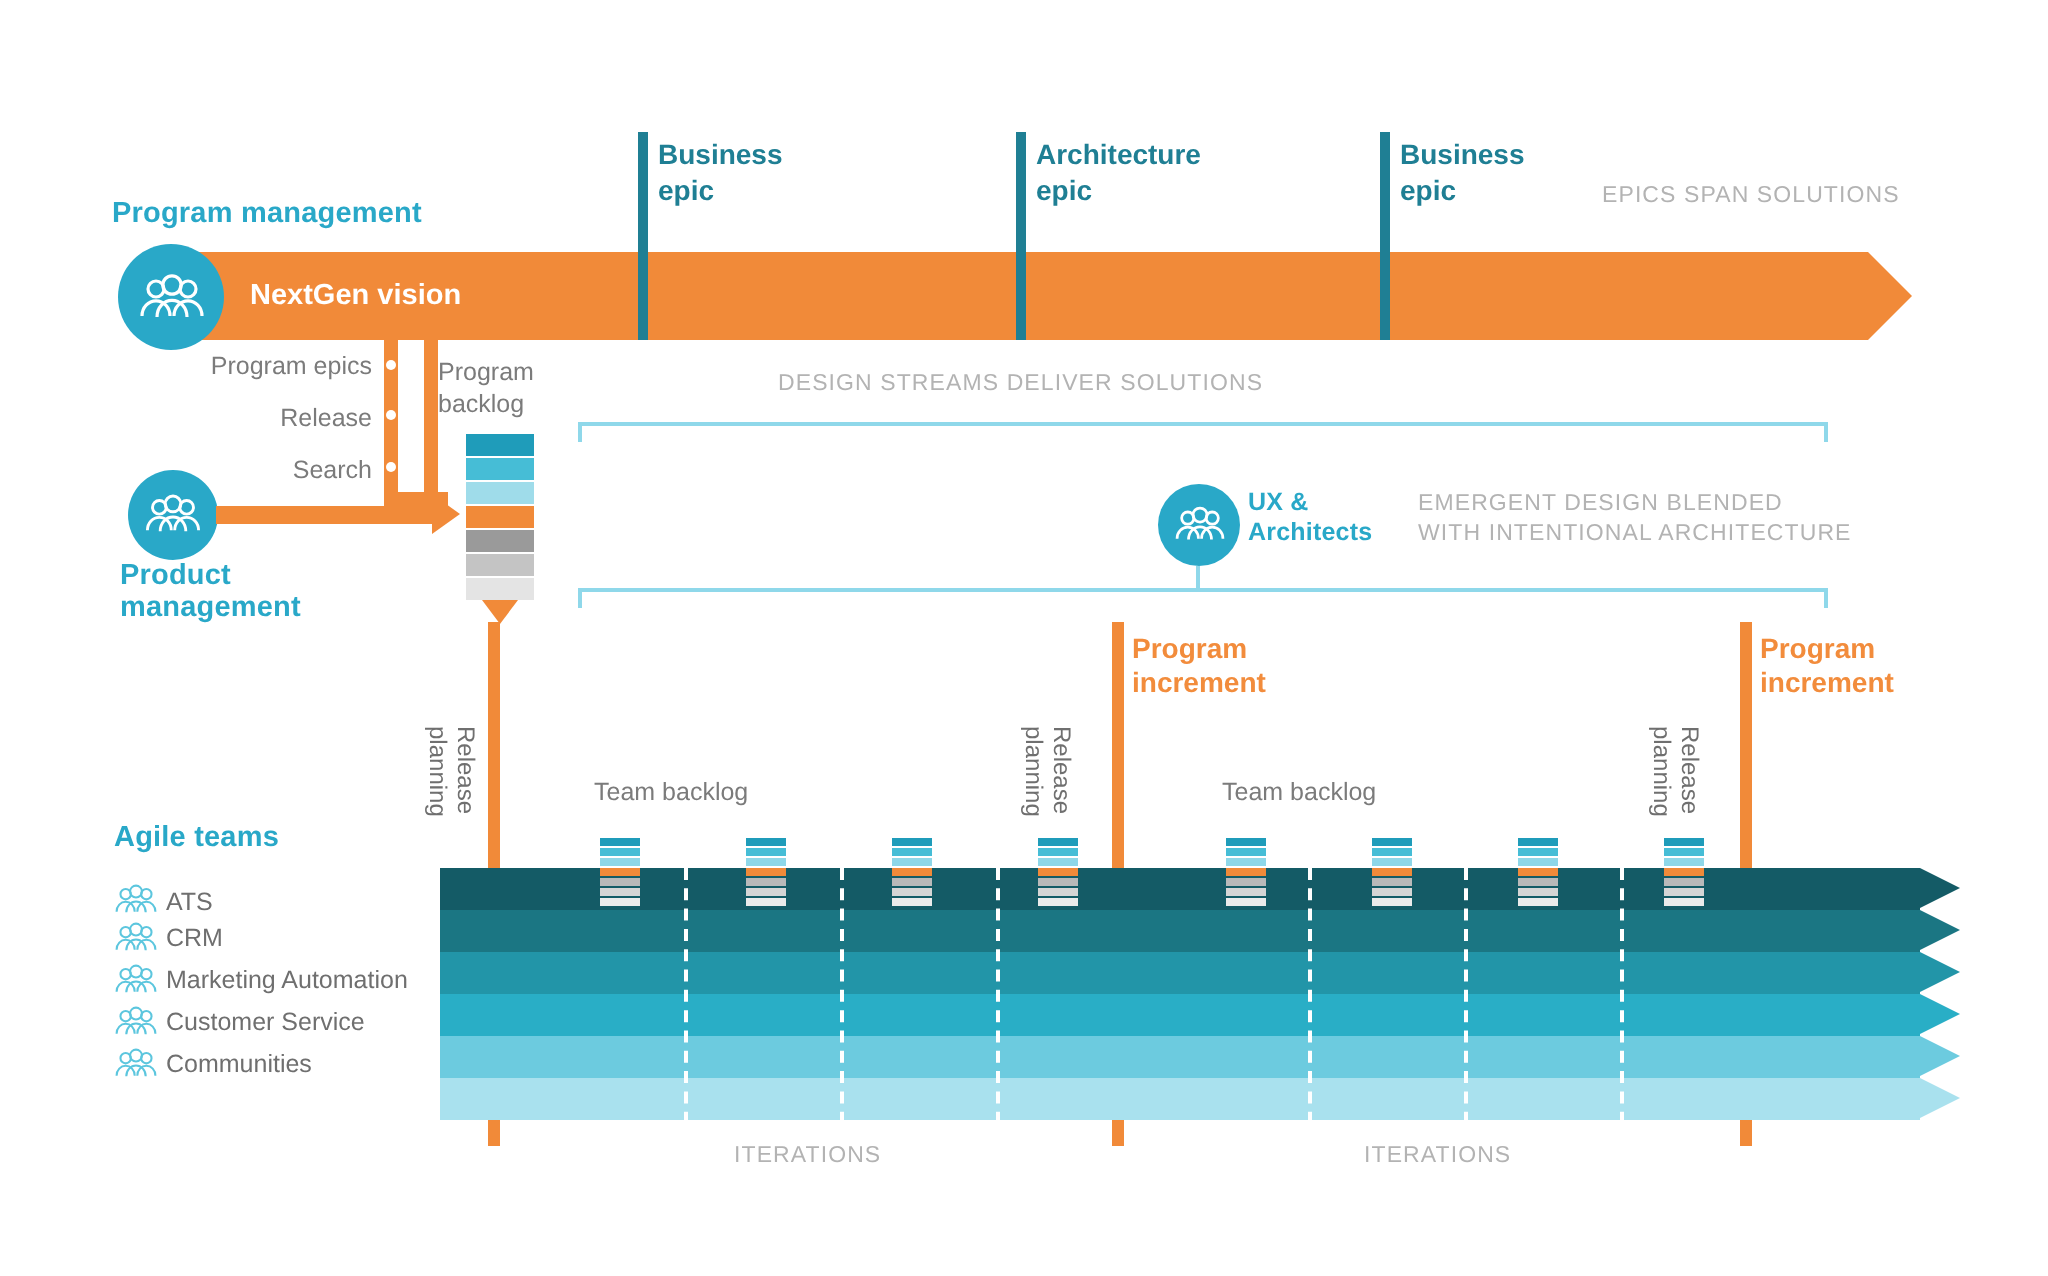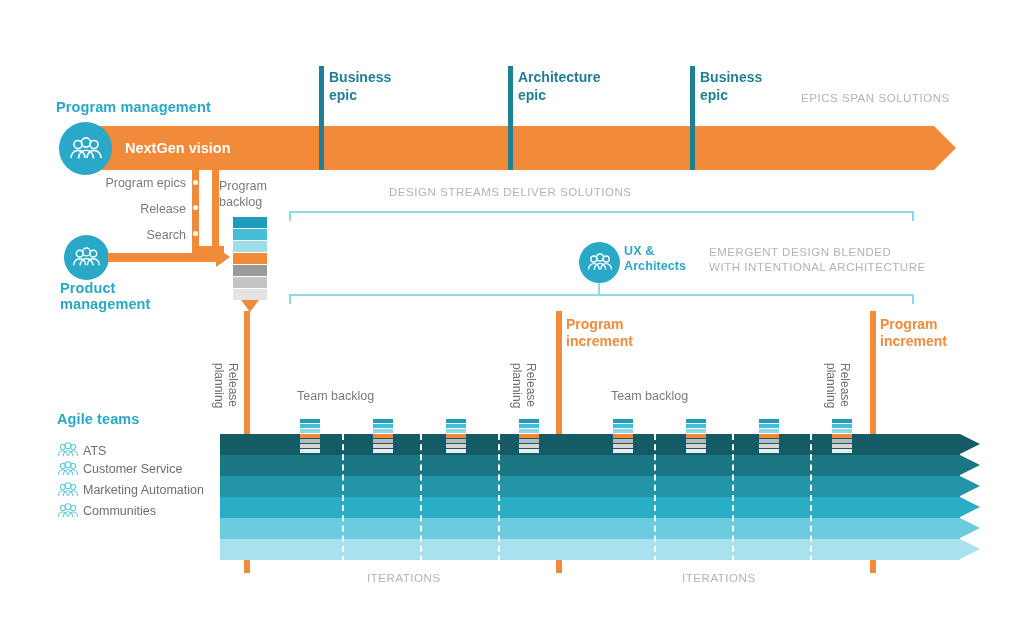--- a/index.html
+++ b/index.html
@@ -234,21 +234,21 @@
         <span style="width: 26px; display: inline-block; line-height: 0;"><svg width="22" height="16" viewBox="0 0 34 24">
             <g fill="none" stroke="#5cc6de" stroke-width="1.6">
               <circle cx="9" cy="7.5" r="4"></circle>
               <path d="M2 21c0-4.4 3.2-7.6 7-7.6s7 3.2 7 7.6"></path>
               <circle cx="25" cy="7.5" r="4"></circle>
               <path d="M18 21c0-4.4 3.2-7.6 7-7.6s7 3.2 7 7.6"></path>
               <circle cx="17" cy="5.5" r="4.6"></circle>
               <path d="M9.5 21.5c0-4.8 3.4-8.3 7.5-8.3s7.5 3.5 7.5 8.3"></path>
             </g>
           </svg></span>
-        <span class="team-txt">Customer Service</span>
+        <span class="team-txt">CRM</span>
       </div>
       <div style="display: flex; align-items: center; height: 21px;">
         <span style="width: 26px; display: inline-block; line-height: 0;"><svg width="22" height="16" viewBox="0 0 34 24">
             <g fill="none" stroke="#5cc6de" stroke-width="1.6">
               <circle cx="9" cy="7.5" r="4"></circle>
               <path d="M2 21c0-4.4 3.2-7.6 7-7.6s7 3.2 7 7.6"></path>
               <circle cx="25" cy="7.5" r="4"></circle>
               <path d="M18 21c0-4.4 3.2-7.6 7-7.6s7 3.2 7 7.6"></path>
               <circle cx="17" cy="5.5" r="4.6"></circle>
               <path d="M9.5 21.5c0-4.8 3.4-8.3 7.5-8.3s7.5 3.5 7.5 8.3"></path>
@@ -260,20 +260,33 @@
         <span style="width: 26px; display: inline-block; line-height: 0;"><svg width="22" height="16" viewBox="0 0 34 24">
             <g fill="none" stroke="#5cc6de" stroke-width="1.6">
               <circle cx="9" cy="7.5" r="4"></circle>
               <path d="M2 21c0-4.4 3.2-7.6 7-7.6s7 3.2 7 7.6"></path>
               <circle cx="25" cy="7.5" r="4"></circle>
               <path d="M18 21c0-4.4 3.2-7.6 7-7.6s7 3.2 7 7.6"></path>
               <circle cx="17" cy="5.5" r="4.6"></circle>
               <path d="M9.5 21.5c0-4.8 3.4-8.3 7.5-8.3s7.5 3.5 7.5 8.3"></path>
             </g>
           </svg></span>
+        <span class="team-txt">Customer Service</span>
+      </div>
+      <div style="display: flex; align-items: center; height: 21px;">
+        <span style="width: 26px; display: inline-block; line-height: 0;"><svg width="22" height="16" viewBox="0 0 34 24">
+            <g fill="none" stroke="#5cc6de" stroke-width="1.6">
+              <circle cx="9" cy="7.5" r="4"></circle>
+              <path d="M2 21c0-4.4 3.2-7.6 7-7.6s7 3.2 7 7.6"></path>
+              <circle cx="25" cy="7.5" r="4"></circle>
+              <path d="M18 21c0-4.4 3.2-7.6 7-7.6s7 3.2 7 7.6"></path>
+              <circle cx="17" cy="5.5" r="4.6"></circle>
+              <path d="M9.5 21.5c0-4.8 3.4-8.3 7.5-8.3s7.5 3.5 7.5 8.3"></path>
+            </g>
+          </svg></span>
         <span class="team-txt">Communities</span>
       </div>
     </div>
 
   <div class="abs" id="bands" style="left:220px;top:434px;width:760px;height:128px;">
       <div class="band" style="top: 0px; width: 760px;">
         <div class="band-body" style="width: 740px; background: rgb(20, 91, 102);"></div>
         <div class="band-tip" style="left: 740px; border-left: 20px solid rgb(20, 91, 102);"></div>
       </div>
       <div class="band" style="top: 21px; width: 760px;">

